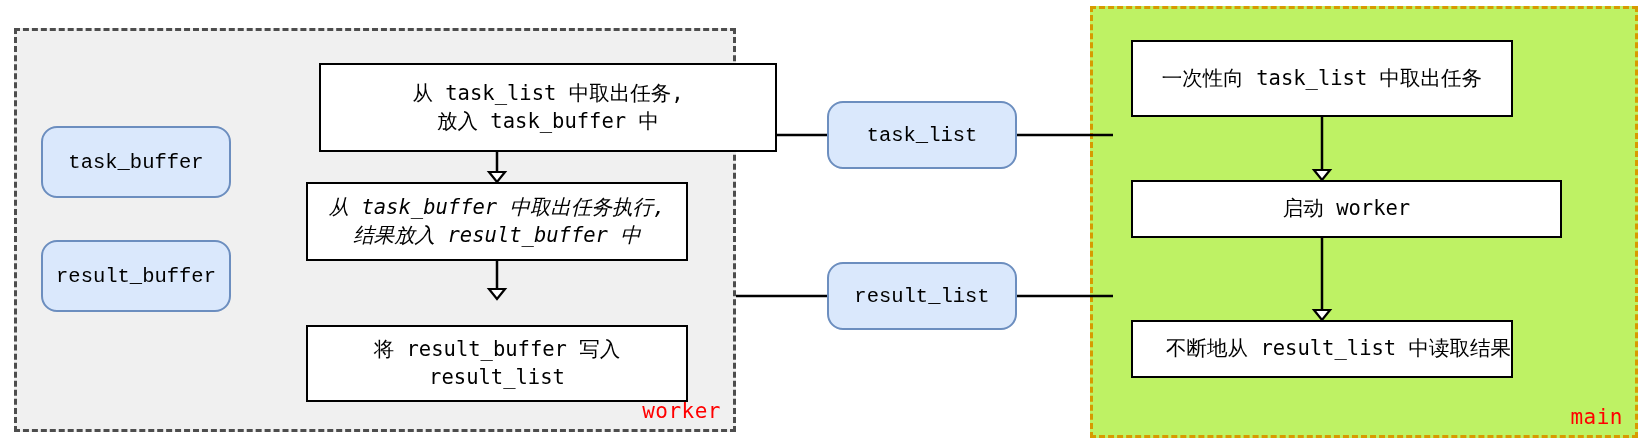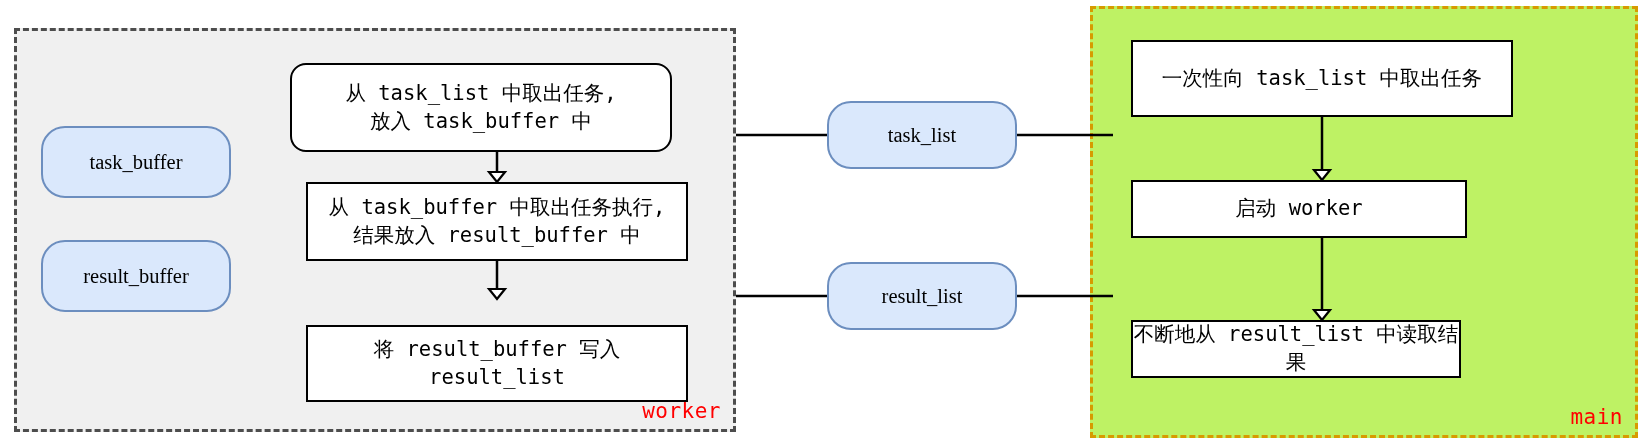--- a/index.html
+++ b/index.html
@@ -60,41 +60,41 @@
     justify-content: center;
     text-align: center;
     color: #000000;
     font-family: "DejaVu Sans Mono", "Liberation Mono", monospace;
     font-size: 20.5px;
     line-height: 1.35;
     white-space: pre-line;
   }
 
   
-  #proc-take-task      { left: 290px; top: 63px;  width: 382px; height: 89px; border-radius: 16px; }
-  #proc-exec-task      { left: 306px; top: 182px; width: 382px; height: 79px; }
+  #proc-take-task      { left: 319px; top: 63px;  width: 458px; height: 89px; }
+  #proc-exec-task      { left: 306px; top: 182px; width: 382px; height: 79px; font-style: italic; }
   #proc-write-result   { left: 306px; top: 299px; width: 382px; height: 77px; margin-top: 26px; }
 
   
   #proc-fill-tasklist  { left: 1131px; top: 40px;  width: 382px; height: 77px; }
-  #proc-start-worker   { left: 1131px; top: 180px; width: 336px; height: 58px; }
-  #proc-read-results   { left: 1131px; top: 320px; width: 330px; height: 58px; justify-content: flex-end; }
+  #proc-start-worker   { left: 1131px; top: 180px; width: 431px; height: 58px; }
+  #proc-read-results   { left: 1131px; top: 320px; width: 382px; height: 58px; justify-content: flex-end; }
 
   
   .chip {
     position: absolute;
     box-sizing: border-box;
     background: #dae8fc;
     border: 2.5px solid #6c8ebf;
-    border-radius: 24px;
+    border-radius: 16px;
     display: flex;
     align-items: center;
     justify-content: center;
     color: #000000;
-    font-family: Liberation Serif, serif;
+    font-family: Liberation Mono, monospace;
     font-size: 20.5px;
     white-space: nowrap;
   }
   #chip-task-buffer   { left: 41px;  top: 126px; width: 190px; height: 72px; }
   #chip-result-buffer { left: 41px;  top: 240px; width: 190px; height: 72px; }
   #chip-task-list     { left: 827px; top: 101px; width: 190px; height: 68px; }
   #chip-result-list   { left: 827px; top: 262px; width: 190px; height: 68px; }
 
   
   .edge-svg {

